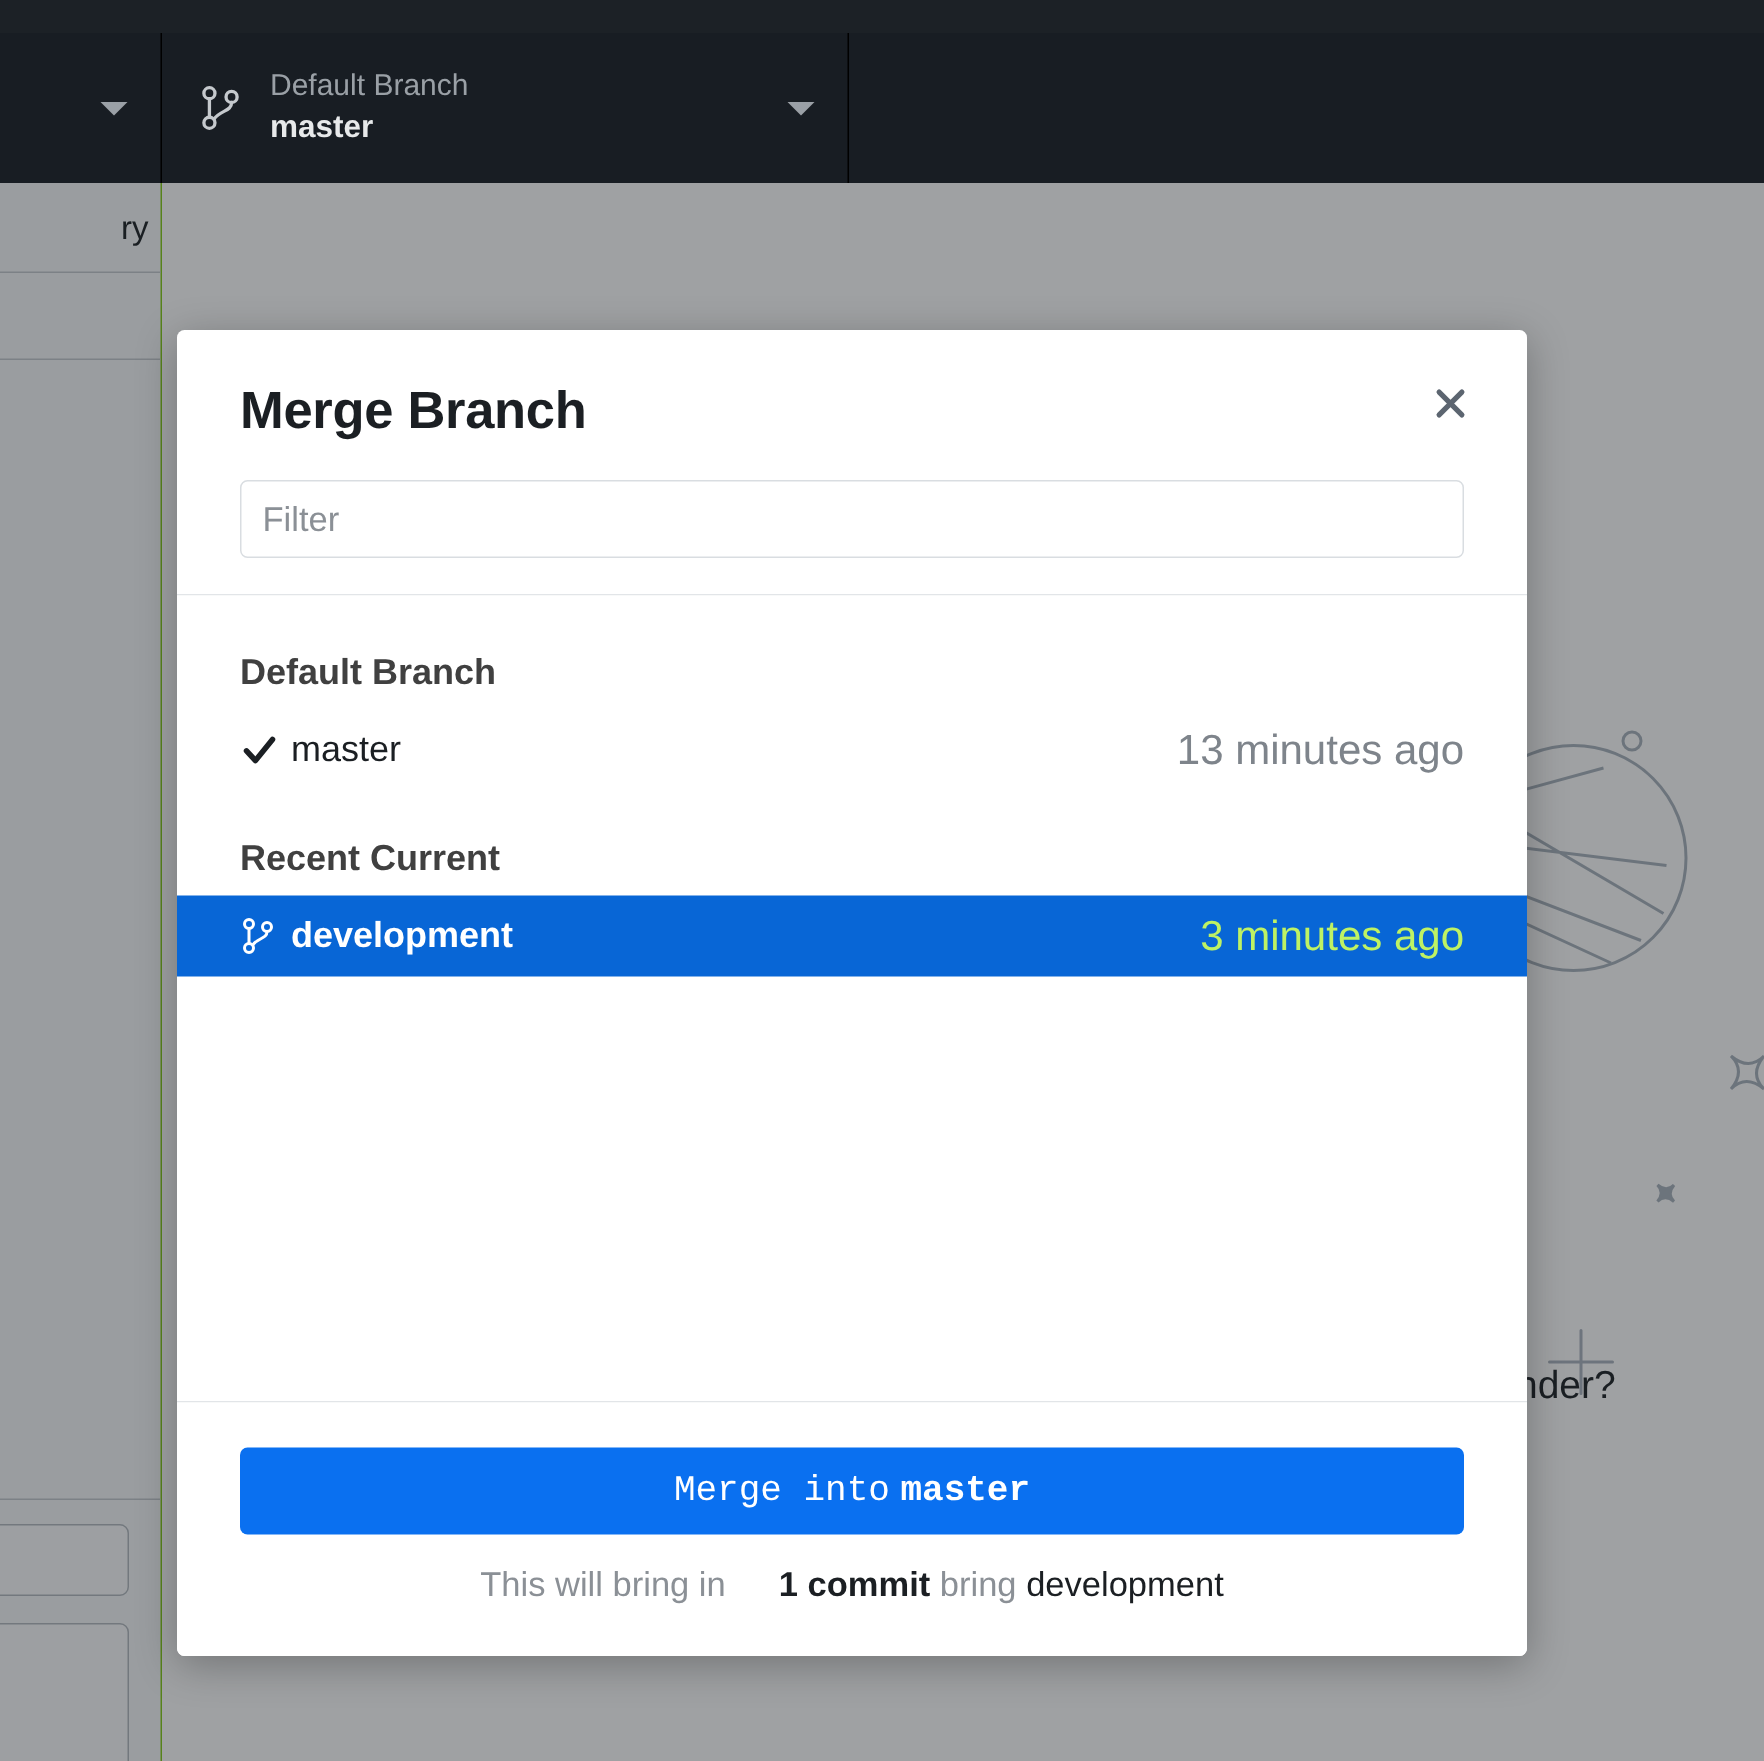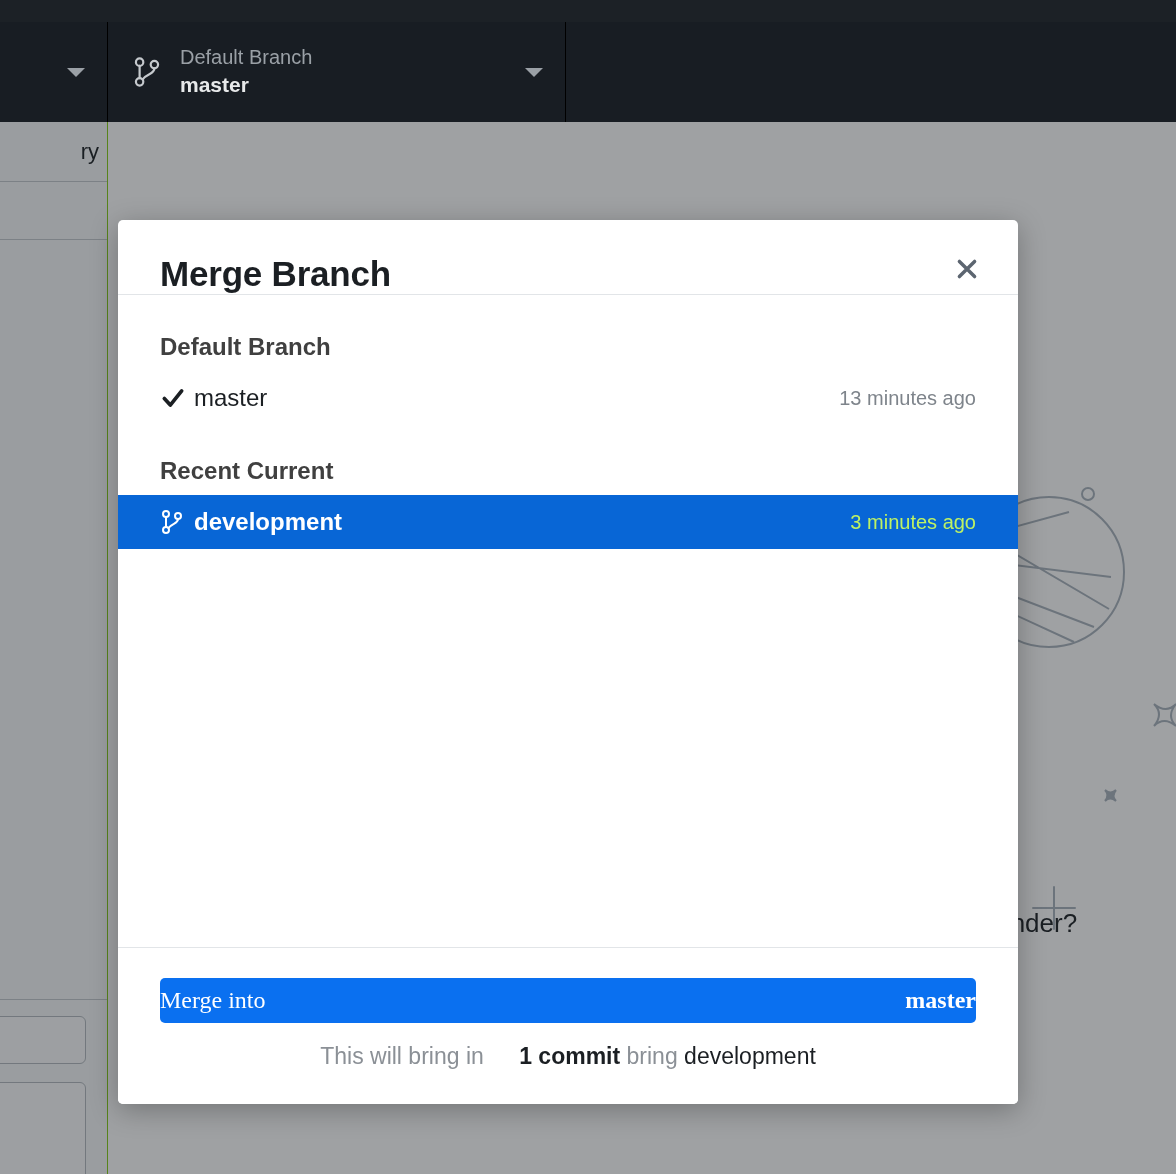--- a/index.html
+++ b/index.html
@@ -144,30 +144,30 @@
   .branch-icon {
     width: 34px; flex: 0 0 34px; display: flex; align-items: center;
     color: #1b1f23;
   }
   .branch-row.selected .branch-icon { color: #ffffff; }
   .branch-name {
     flex: 1; font-size: 24px; color: #1b1f23;
     white-space: nowrap; overflow: hidden; text-overflow: ellipsis;
   }
   .branch-row.selected .branch-name { color: #ffffff; font-weight: bold; }
-  .branch-time { font-size: 20px; color: #7e848b; white-space: nowrap; }
+  .branch-time { font-size: 28px; color: #7e848b; white-space: nowrap; }
   .branch-row.selected .branch-time { color: #bef264; font-weight: normal; }
 
   .dlg-footer { padding: 30px 42px 34px 42px; background: #fff; }
   .merge-btn {
-    display: block; width: 100%; height: 45px;
+    display: block; width: 100%; height: 58px;
     background: #0a70f0; border: none; border-radius: 5px;
-    color: #ffffff; font-family: Liberation Serif, serif;
+    color: #ffffff; font-family: Liberation Mono, monospace;
     font-size: 24px; cursor: pointer;
-    display: flex; align-items: center; justify-content: space-between;
+    display: flex; align-items: center; justify-content: center;
   }
   .merge-btn .bold { font-weight: bold; margin-left: 7px; }
   .merge-note {
     margin-top: 20px; text-align: center;
     font-size: 23px; color: #8b9096;
   }
   .merge-note .dark { color: #1b1f23; font-weight: bold; margin-left: 29px; }
   .merge-note .dark-plain { color: #1b1f23; }
   .nowrap { white-space: nowrap; }
 </style>
@@ -237,20 +237,23 @@
 
     <div class="dlg-header">
       <div class="dlg-title">Merge Branch</div>
       <div class="dlg-close">
         <svg width="26" height="26" viewBox="0 0 24 24" stroke="currentColor" stroke-width="3.2" stroke-linecap="round">
           <path d="M5 5 L19 19 M19 5 L5 19"></path>
         </svg>
       </div>
     </div>
 
+    <div class="dlg-filterwrap">
+      <input class="dlg-filter" type="text" placeholder="Filter" style="">
+    </div>
 
     <div class="dlg-sep"></div>
 
     <div class="dlg-body">
 
       <div class="grp-header">Default Branch</div>
 
       <div class="branch-row">
         <span class="branch-icon">
           <svg width="26" height="26" viewBox="0 0 24 24" fill="none" stroke="currentColor" stroke-width="3.4" stroke-linecap="round" stroke-linejoin="round">

